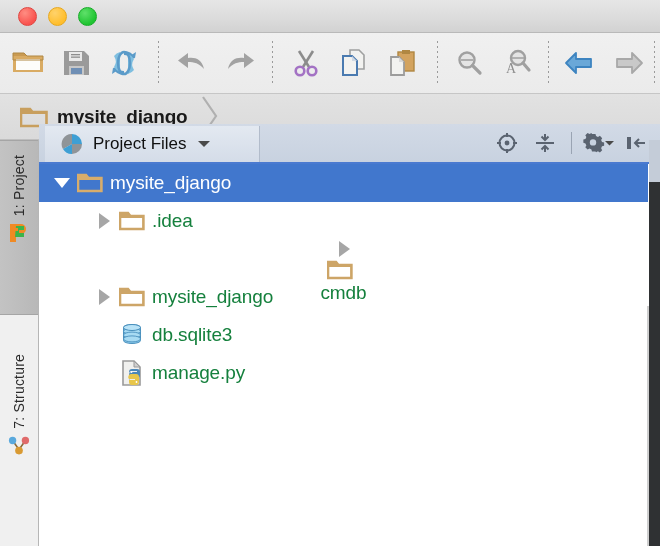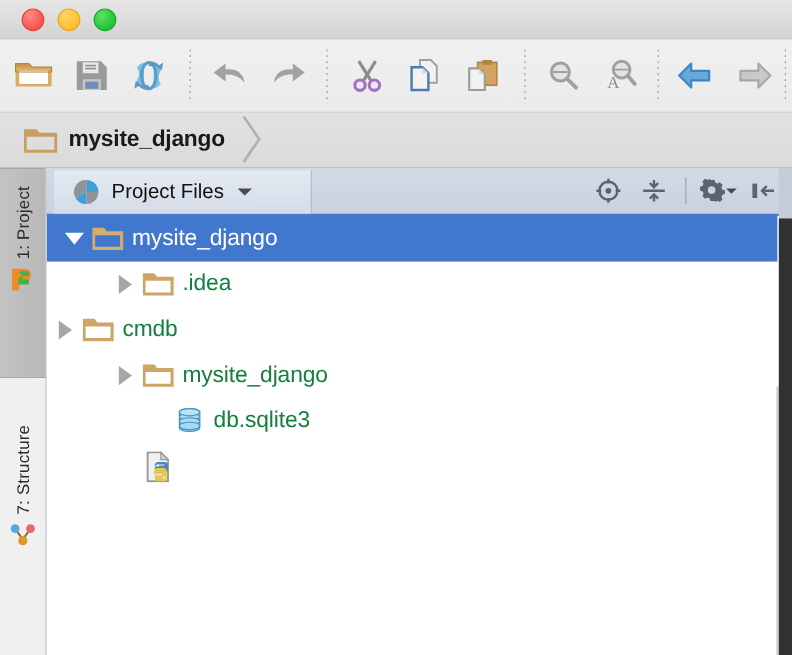--- a/index.html
+++ b/index.html
@@ -132,21 +132,21 @@
     letter-spacing: 0.2px;
   }
   .strip-icon {
     width: 22px; height: 22px;
     margin-top: 6px;
   }
 
   
   .tw {
     position: absolute;
-    left: 39px; top: 140px;
+    left: 39px; top: 124px;
     width: 621px; height: 406px;
     background: #ffffff;
     box-sizing: border-box;
   }
   .tw-header {
     position: absolute;
     left: 0; top: 0;
     width: 621px; height: 40px;
     background: linear-gradient(to bottom, #d2dae6 0%, #c8d2e0 100%);
     border-bottom: 2px solid #4a7ad0;
@@ -480,21 +480,21 @@
         </span>
         <span class="ficon">
           <svg width="26" height="22" viewBox="0 0 26 22">
             <path d="M1 3 h8 l2.4 3 h13 v13 H1 z" fill="none" stroke="#cda567" stroke-width="2.6"></path>
             <path d="M1 3 h8 l2.4 3 h13 v2 H1 z" fill="#cda567"></path>
           </svg>
         </span>
         <span class="name">.idea</span>
       </div>
 
-      <div class="row" style="">
+      <div class="row" style="flex-direction:column;">
         <span class="twisty">
           <svg width="14" height="18" viewBox="0 0 14 18">
             <path d="M2 1 L2 17 L13 9 Z" fill="#a6a6a6"></path>
           </svg>
         </span>
         <span class="ficon">
           <svg width="26" height="22" viewBox="0 0 26 22">
             <path d="M1 3 h8 l2.4 3 h13 v13 H1 z" fill="none" stroke="#cda567" stroke-width="2.6"></path>
             <path d="M1 3 h8 l2.4 3 h13 v2 H1 z" fill="#cda567"></path>
           </svg>
@@ -510,21 +510,21 @@
         </span>
         <span class="ficon">
           <svg width="26" height="22" viewBox="0 0 26 22">
             <path d="M1 3 h8 l2.4 3 h13 v13 H1 z" fill="none" stroke="#cda567" stroke-width="2.6"></path>
             <path d="M1 3 h8 l2.4 3 h13 v2 H1 z" fill="#cda567"></path>
           </svg>
         </span>
         <span class="name">mysite_django</span>
       </div>
 
-      <div class="row" style="padding-left:76px;">
+      <div class="row" style="padding-left:50px;">
         <span class="twisty"></span>
         <span class="ficon">
           <svg width="24" height="24" viewBox="0 0 24 24">
             <ellipse cx="12" cy="4.5" rx="8.5" ry="3" fill="#7cc4e8" stroke="#4a90bd" stroke-width="1"></ellipse>
             <path d="M3.5 4.5 v13 a8.5 3 0 0 0 17 0 v-13 z" fill="#8dcdee" stroke="#4a90bd" stroke-width="1"></path>
             <ellipse cx="12" cy="8.3" rx="8.5" ry="3" fill="#a8dbf3" stroke="#4a90bd" stroke-width="0.9"></ellipse>
             <ellipse cx="12" cy="12.1" rx="8.5" ry="3" fill="#a8dbf3" stroke="#4a90bd" stroke-width="0.9"></ellipse>
             <ellipse cx="12" cy="15.9" rx="8.5" ry="3" fill="#a8dbf3" stroke="#4a90bd" stroke-width="0.9"></ellipse>
             <ellipse cx="12" cy="4.5" rx="8.5" ry="3" fill="#b9e3f7" stroke="#4a90bd" stroke-width="1"></ellipse>
           </svg>
@@ -537,20 +537,21 @@
         <span class="ficon">
           <svg width="24" height="26" viewBox="0 0 24 26">
             <path d="M3 1 h11 l6 6 v18 H3 z" fill="#f0f0ee" stroke="#9a9a9a" stroke-width="1.6"></path>
             <path d="M14 1 v6 h6 z" fill="#cfcfcf" stroke="#9a9a9a" stroke-width="1"></path>
             <path d="M12 9 h5 a3 3 0 0 1 3 3 v3 a3 3 0 0 1 -3 3 h-5 a3 3 0 0 0 -3 3 v-6 a3 3 0 0 1 3 -3 h5 v-1 h-5 a3 3 0 0 0 -3 3 v-2 a3 3 0 0 1 3 -3 z" fill="#4b87b9"></path>
             <path d="M11 14 h5 a3 3 0 0 1 3 3 v5 a3 3 0 0 1 -3 3 h-4 a3 3 0 0 1 -3 -3 v-2 h6 v-1 h-6 a3 3 0 0 1 2 -5 z" fill="#e8c64a"></path>
             <circle cx="11.5" cy="12" r="0.9" fill="#ffffff"></circle>
             <circle cx="16.5" cy="22" r="0.9" fill="#ffffff"></circle>
           </svg>
         </span>
+        <span class="name">manage.py</span>
       </div>
     </div>
 
     <div class="tw-right-line"></div>
   </div>
 
   <div class="right-gutter-top"></div>
   <div class="right-gutter"></div>
 
 </div>

